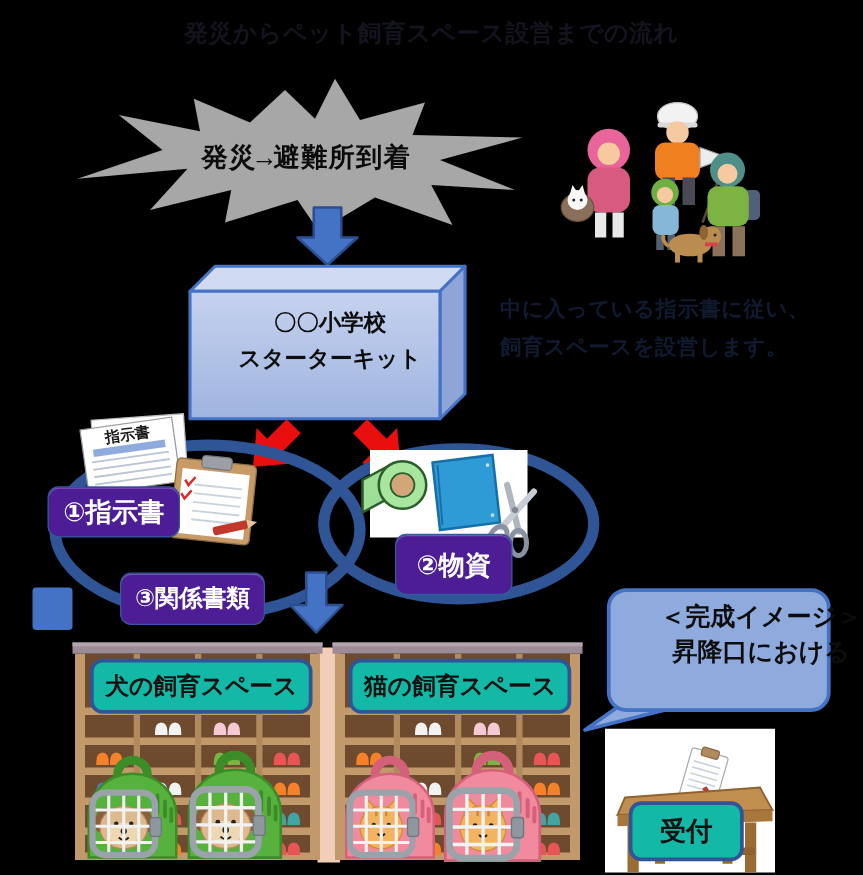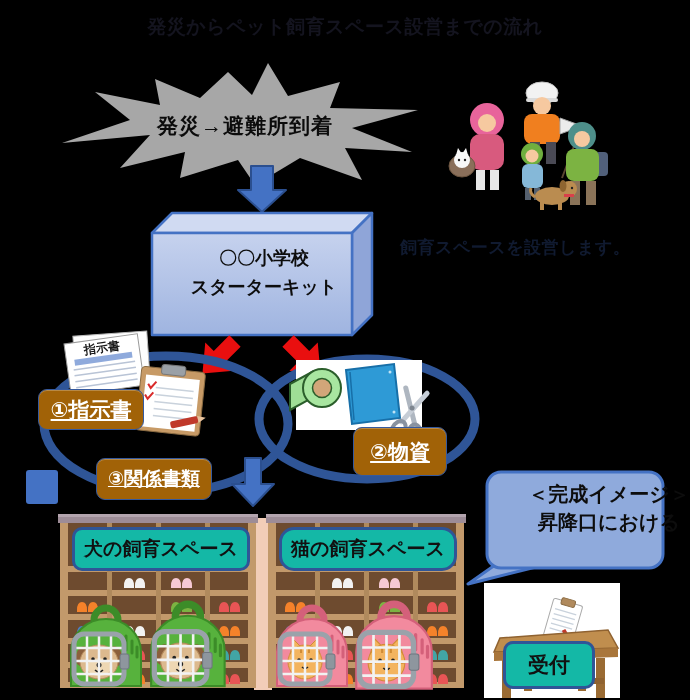--- a/index.html
+++ b/index.html
@@ -3,34 +3,34 @@
 <meta charset="utf-8">
 <style>
   html,body{margin:0;padding:0;background:#000;}
   .stage{position:relative;width:690px;height:700px;background:#000;overflow:hidden;
          font-family:"Liberation Sans","DejaVu Sans",sans-serif;}
   .abs{position:absolute;}
   .ctr{display:flex;align-items:center;justify-content:center;text-align:center;}
   .page-title{left:0;top:14px;width:690px;text-align:center;font-size:19px;font-weight:700;
               color:#14141f;letter-spacing:.5px;}
   .burst-label{left:95px;top:112px;width:300px;font-size:21px;font-weight:700;color:#0b0b0b;
-               text-align:center;letter-spacing:1px;}
+               text-align:center;letter-spacing:1px;font-family:Liberation Mono, monospace;}
   .kit-box-text{left:152px;top:244px;width:224px;text-align:center;color:#0d0d0d;
                 font-size:18px;font-weight:700;line-height:29px;}
   .desc{left:400px;top:233px;width:288px;font-size:17px;font-weight:700;line-height:30px;
         color:#101a30;letter-spacing:.5px;}
-  .pill{background:#a16207;border:1px solid #35599E;border-radius:9px;color:#fff;
-        font-weight:700;box-shadow:inset 0 1px 0 rgba(255,255,255,.25);z-index:3;text-decoration:underline;}
+  .pill{background:#4c1d95;border:1px solid #35599E;border-radius:9px;color:#fff;
+        font-weight:700;box-shadow:inset 0 1px 0 rgba(255,255,255,.25);z-index:3;}
   .pill-instructions{left:38px;top:389px;width:104px;height:39px;font-size:21px;}
   .pill-documents{left:96px;top:432px;width:114px;height:40px;font-size:19px;margin-top:26px;}
-  .pill-supplies{left:316px;top:427px;width:92px;height:47px;font-size:21px;margin-left:37px;}
+  .pill-supplies{left:316px;top:427px;width:92px;height:47px;font-size:21px;}
   .white-pill{background:#14b8a6;border:3px solid #2F5597;border-radius:10px;color:#111;
               font-weight:700;z-index:3;}
   .dog-label{left:72px;top:527px;width:172px;height:38px;font-size:19px;}
-  .cat-label{left:279px;top:527px;width:172px;height:38px;font-size:19px;border-radius:15px;}
+  .cat-label{left:279px;top:527px;width:172px;height:38px;font-size:19px;}
   .reception-label{left:503px;top:641px;width:86px;height:42px;font-size:21px;border-width:3px;text-align:right;}
   .bubble-text{left:487px;top:480px;width:204px;text-align:center;font-size:20px;
                font-weight:700;color:#0d0d0d;line-height:28px;z-index:3;padding-left:20px;}
   .blue-mark{left:26px;top:470px;width:32px;height:34px;background:#4472C4;border-radius:3px;}
   svg text{font-family:"Liberation Sans","DejaVu Sans",sans-serif;}
 </style>
 </head>
 <body>
 
 <div class="stage">
@@ -245,20 +245,21 @@
 
   <div class="abs page-title">発災からペット飼育スペース設営までの流れ</div>
   <div class="abs burst-label">発災→避難所到着</div>
 
   <div class="abs kit-box-text">
     <div>〇〇小学校</div>
     <div>スターターキット</div>
   </div>
 
   <div class="abs desc">
+    <div>中に入っている指示書に従い、</div>
     <div>飼育スペースを設営します。</div>
   </div>
 
   <div class="abs ctr pill pill-instructions">①指示書</div>
   <div class="abs ctr pill pill-documents">③関係書類</div>
   <div class="abs ctr pill pill-supplies">②物資</div>
 
   <div class="abs blue-mark"></div>
 
   <div class="abs ctr white-pill dog-label">犬の飼育スペース</div>

